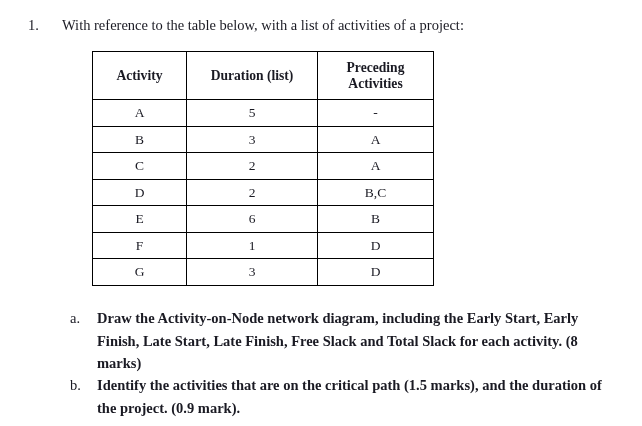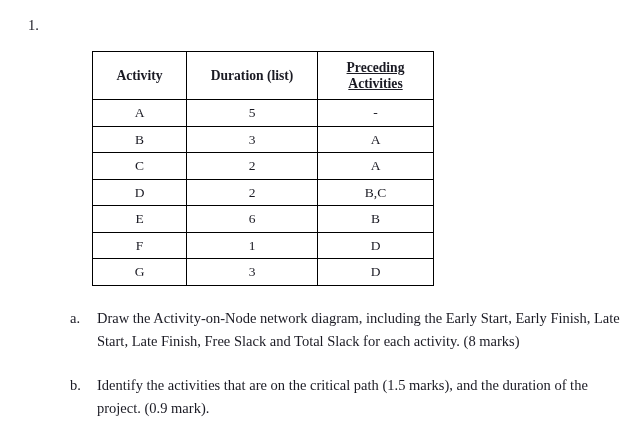--- a/index.html
+++ b/index.html
@@ -71,21 +71,21 @@
     font-size: 13.6px;
     line-height: 16px;
   }
   .activity-table tbody td {
     height: 25.5px;
     line-height: 25.5px;
   }
   .cell-activity {
     font-weight: bold;
   }
-  .hdr-line { display: block; text-decoration: underline; }
+  .hdr-line { display: block; }
 
   
   .sub-item {
     position: absolute;
     left: 70px;
     width: 552px;
     display: flex;
     align-items: flex-start;
   }
   .sub-item-a { top: 307px; }
@@ -95,29 +95,31 @@
     width: 27px;
     flex: 0 0 27px;
     font-size: 14.5px;
     line-height: 22.5px;
   }
   .sub-body {
     flex: 1 1 auto;
     font-size: 14.5px;
     line-height: 22.5px;
     text-align: left;
+    font-weight: bold;
   }
 </style>
 </head>
 <body>
 
 <div class="page">
 
   <div class="question-stem">
     <span class="q-number">1.</span>
+    <span class="q-text">With reference to the table below, with a list of activities of a project:</span>
   </div>
 
   <table class="activity-table">
     <thead>
       <tr>
         <th class="col-activity">Activity</th>
         <th class="col-duration">Duration (list)</th>
         <th class="col-preceding">
           <span class="hdr-line">Preceding</span>
           <span class="hdr-line">Activities</span>

